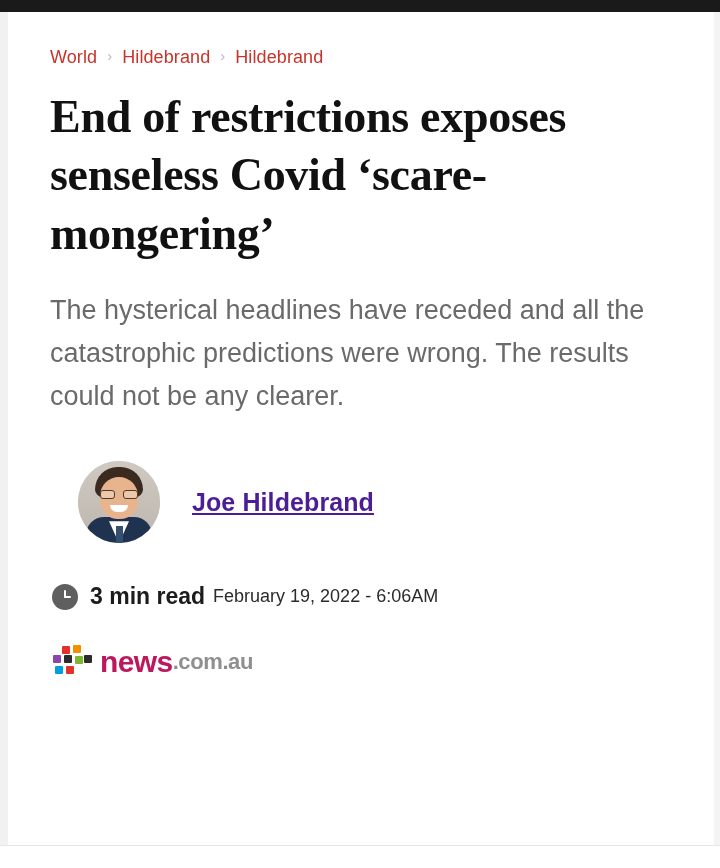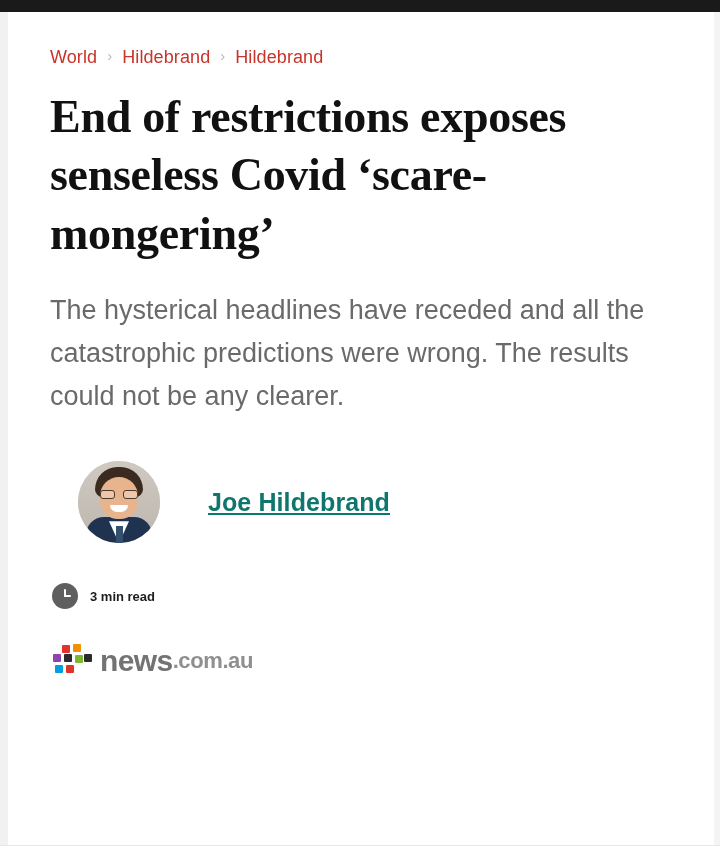--- a/index.html
+++ b/index.html
@@ -196,22 +196,22 @@
     position: absolute;
     left: 38px;
     bottom: 0;
     width: 7px;
     height: 17px;
     background: #33506f;
   }
   .author-name {
     font-size: 25px;
     font-weight: bold;
-    color: #0f766e;
-    margin-left: 48px;
+    color: #4c1d95;
+    margin-left: 32px;
     letter-spacing: 0.1px;
   }
 
   
   .meta {
     display: flex;
     align-items: center;
     margin-bottom: 34px;
     padding-left: 2px;
   }
@@ -238,21 +238,21 @@
     content: "";
     position: absolute;
     left: 12px;
     top: 12px;
     width: 7px;
     height: 2px;
     background: #ffffff;
     border-radius: 1px;
   }
   .read-time {
-    font-size: 13px;
+    font-size: 23px;
     font-weight: bold;
     color: #1c1c1c;
     margin-right: 8px;
   }
   .pub-date {
     font-size: 18px;
     color: #2b2b2b;
   }
 
   
@@ -269,21 +269,21 @@
   }
   .logo-mark span {
     position: absolute;
     width: 8px;
     height: 8px;
     border-radius: 1px;
   }
   .logo-wordmark {
     font-size: 30px;
     font-weight: bold;
-    color: #737373;
+    color: #be185d;
     letter-spacing: -0.6px;
   }
   .logo-suffix {
     font-size: 22px;
     font-weight: bold;
     color: #8f8f8f;
     letter-spacing: -0.4px;
   }
 </style>
 </head>
@@ -322,20 +322,21 @@
             <i class="r"></i>
           </span>
         <span class="smile"></span>
       </div>
       <a class="author-name" href="#">Joe Hildebrand</a>
     </div>
 
     <div class="meta">
       <span class="clock-icon"></span>
       <span class="read-time">3 min read</span>
+      <span class="pub-date">February 19, 2022 - 6:06AM</span>
     </div>
 
     <div class="logo-row">
       <span class="logo-mark">
         <span style="left:12px; top:2px;  background:#e0342a;"></span>
         <span style="left:23px; top:1px;  background:#f29100;"></span>
         <span style="left:3px;  top:11px; background:#8e44ad;"></span>
         <span style="left:14px; top:11px; background:#2b2b2b;"></span>
         <span style="left:25px; top:12px; background:#7cb82f;"></span>
         <span style="left:34px; top:11px; background:#2b2b2b;"></span>

